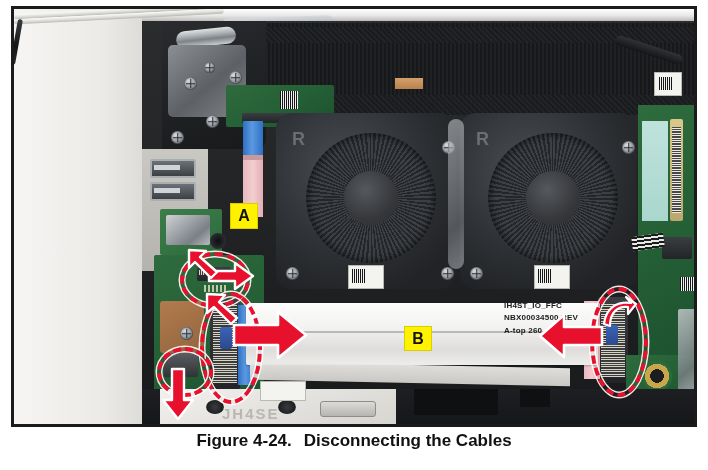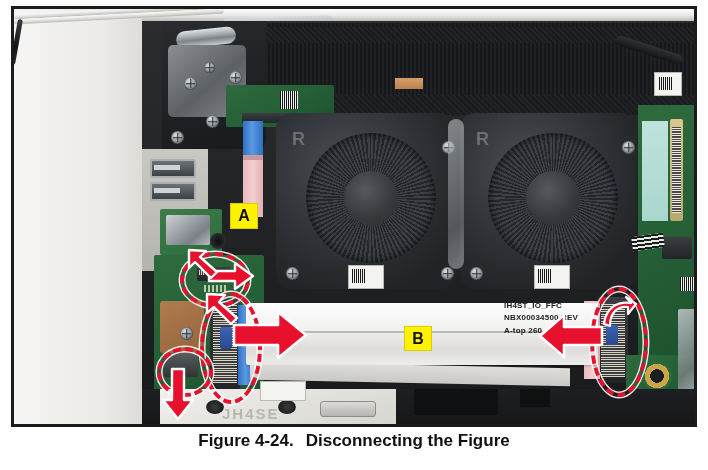--- a/index.html
+++ b/index.html
@@ -310,14 +310,14 @@
       </svg>
     </div>
 
     <div class="tag" style="left:216px;top:194px;width:26px;height:24px;font-size:16px;">A</div>
     <div class="tag" style="left:390px;top:317px;width:26px;height:23px;font-size:16px;">B</div>
 
   </div>
 </div>
 
 <div id="caption">
-  <span>Figure 4-24.</span><span class="gap"></span><span>Disconnecting the Figure</span>
+  <span>Figure 4-24.</span><span class="gap"></span><span>Disconnecting the Cables</span>
 </div>
 
 </body></html>

